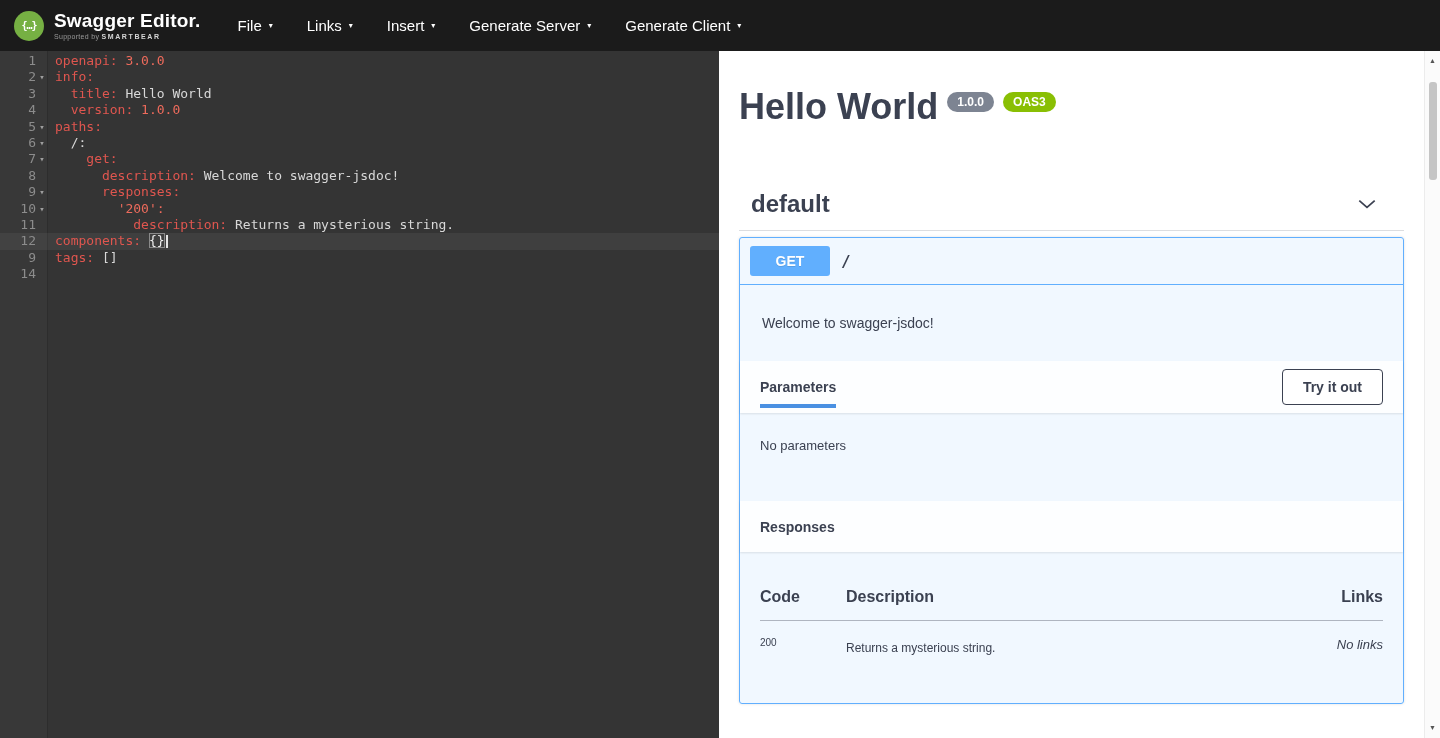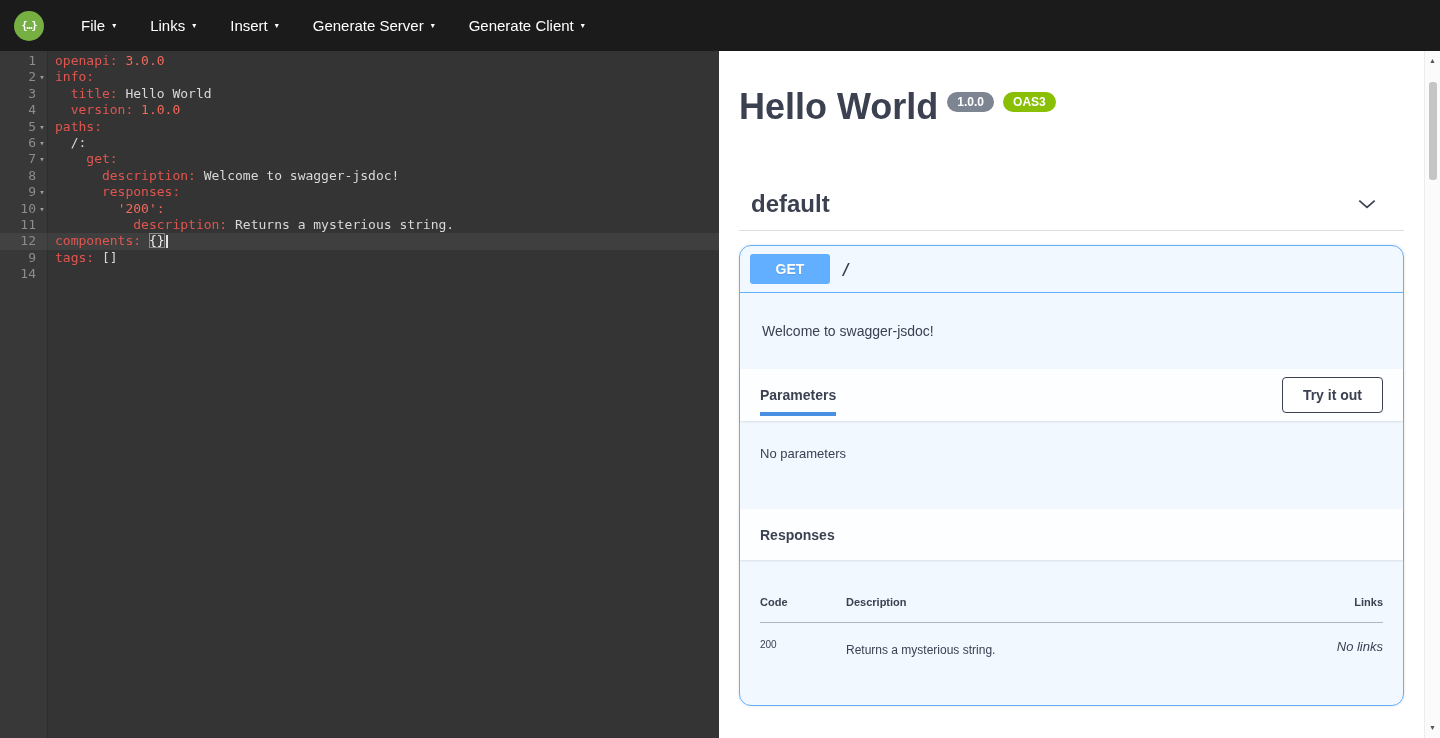--- a/index.html
+++ b/index.html
@@ -44,41 +44,41 @@
   .info { margin-top:38px; }
   .api-title { display:flex; align-items:flex-start; font-size:36px; font-weight:700; color:var(--text_dark,#3b4151); line-height:1; }
   .badge { display:inline-block; font-size:12px; font-weight:700; color:#fff; padding:4px 10px; border-radius:12px; margin-left:9px; margin-top:3px; line-height:1; }
   .badge.version { background:var(--version_gray,#7d8492); }
   .badge.oas { background:var(--oas_green,#89bf04); }
 
   .tag-header { margin-top:55px; display:flex; align-items:center; justify-content:space-between;
                 padding:10px 26px 12px 12px; border-bottom:1px solid rgba(59,65,81,.18); cursor:pointer; }
   .tag-header h3 { font-size:24px; font-weight:600; color:var(--text_dark,#3b4151); }
 
-  .opblock { border:1px solid var(--get_blue,#61affe); border-radius:12px; background:rgba(97,175,254,.09);
-             box-shadow:0 0 3px rgba(0,0,0,.12); margin-top:14px; margin-bottom:30px; }
+  .opblock { border:1px solid var(--get_blue,#61affe); border-radius:3px; background:rgba(97,175,254,.09);
+             box-shadow:0 0 3px rgba(0,0,0,.12); margin-top:6px; margin-bottom:30px; }
   .summary { display:flex; align-items:center; gap:11px; padding:8px 10px; border-bottom:1px solid var(--get_blue,#61affe); cursor:pointer; }
   .method { background:var(--get_blue,#61affe); color:#fff; font-weight:700; font-size:14px; min-width:80px;
             text-align:center; padding:7px 0; border-radius:3px; text-shadow:0 1px 0 rgba(0,0,0,.1); }
   .path { font-size:16px; font-weight:600; color:var(--text_dark,#3b4151); font-family:"DejaVu Sans Mono",monospace; }
 
   .op-description { padding:30px 22px; font-size:14px; }
 
   .section-header { background:rgba(255,255,255,.85); box-shadow:0 1px 2px rgba(0,0,0,.1);
                     display:flex; align-items:center; justify-content:space-between; padding:8px 20px; min-height:51px; }
   .tab-item { position:relative; font-size:14px; font-weight:700; cursor:pointer; }
   .tab-item.active:after { content:""; position:absolute; left:0; right:0; bottom:-13px; height:4px; background:var(--tab_blue,#4a90e2); }
   .try-btn { background:#fff; border:1px solid #3b4151; border-radius:4px; padding:9px 20px; font-size:14px;
              font-weight:600; color:var(--text_dark,#3b4151); font-family:inherit; cursor:pointer; }
   .params-body { padding:25px 20px 48px; font-size:13px; }
   .section-header h4 { font-size:14px; font-weight:700; }
 
   .responses-body { padding:20px 20px 22px; }
   table { width:100%; border-collapse:collapse; }
-  th { text-align:left; font-size:11px; font-weight:700; color:var(--text_dark,#3b4151);
+  th { text-align:left; font-size:16px; font-weight:700; color:var(--text_dark,#3b4151);
        padding:16px 0 14px; border-bottom:1px solid rgba(59,65,81,.2); }
   th:first-child { width:86px; }
   .right { text-align:right; }
   td { padding:16px 0 26px; vertical-align:top; color:var(--text_dark,#3b4151); }
   td.code { font-size:10px; }
   td.desc { font-size:12px; padding-top:20px; }
   td.links { font-style:italic; font-size:13px; }
 
   
   .vscrollbar { position:absolute; right:0; top:51px; bottom:0; width:16px; background:#fbfbfb;
@@ -87,20 +87,24 @@
   .sb-arrow.up { top:3px; }
   .sb-arrow.down { bottom:3px; }
   .sb-thumb { position:absolute; top:31px; left:4px; width:8px; height:98px; background:#c5c5c5; border-radius:3px; cursor:grab; }
 </style>
 </head>
 <body>
 
 <header class="navbar">
   <div class="brand">
     <div class="logo">{…}</div>
+    <div class="brand-text">
+      <span class="brand-title">Swagger Editor.</span>
+      <span class="brand-tagline"><span>Supported by </span><span class="tb">SMARTBEAR</span></span>
+    </div>
   </div>
   <nav class="menus">
     <div class="menu-item">
       <span>File</span>
       <span class="menu-caret">▾</span>
     </div>
     <div class="menu-item">
       <span>Links</span>
       <span class="menu-caret">▾</span>
     </div>

